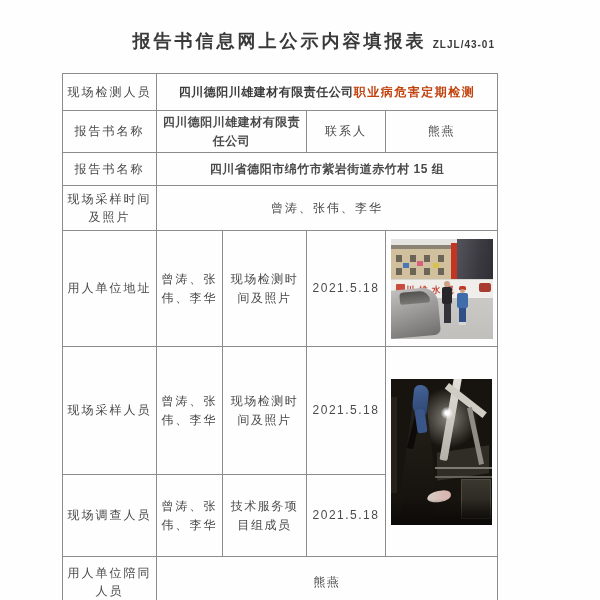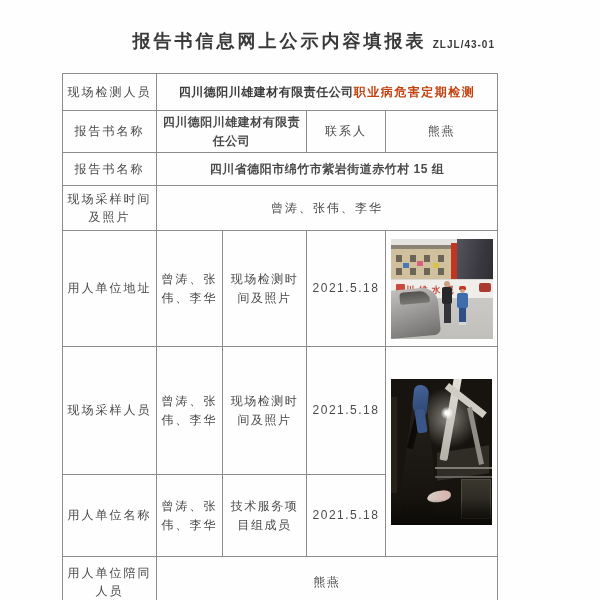--- a/index.html
+++ b/index.html
@@ -205,21 +205,21 @@
             <div class="p2-scarf"></div>
           </div>
           <div class="p2-cabinet"></div>
           <div class="p2-cloth"></div>
           <div class="p2-darkfg"></div>
         </div>
       </td>
     </tr>
 
     <tr>
-      <td class="lbl" style="height:77px">用人单位名称</td>
+      <td class="lbl" style="height:77px">现场调查人员</td>
       <td class="members">曾涛、张伟、李华</td>
       <td class="tlabel">技术服务项目组成员</td>
       <td class="date">2021.5.18</td>
     </tr>
 
     <tr>
       <td class="lbl" style="height:46px">用人单位陪同人员</td>
       <td colspan="4" class="tlabel">熊燕</td>
     </tr>
   </tbody>

